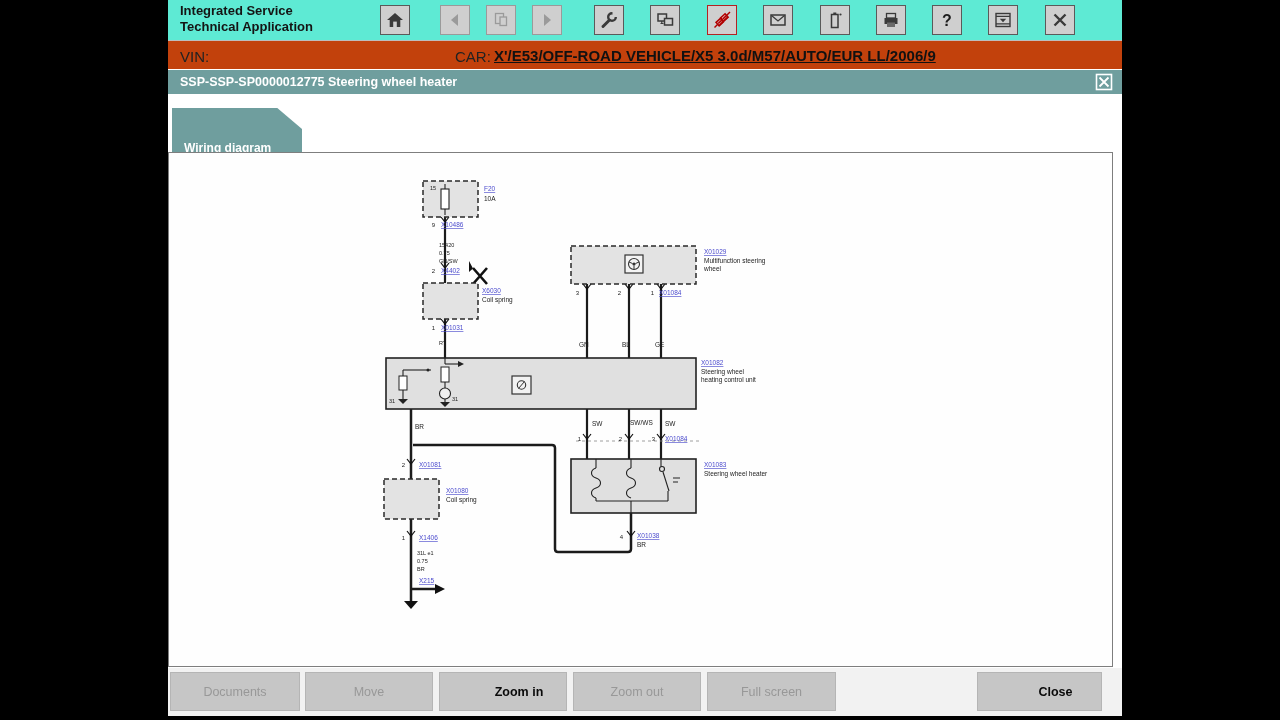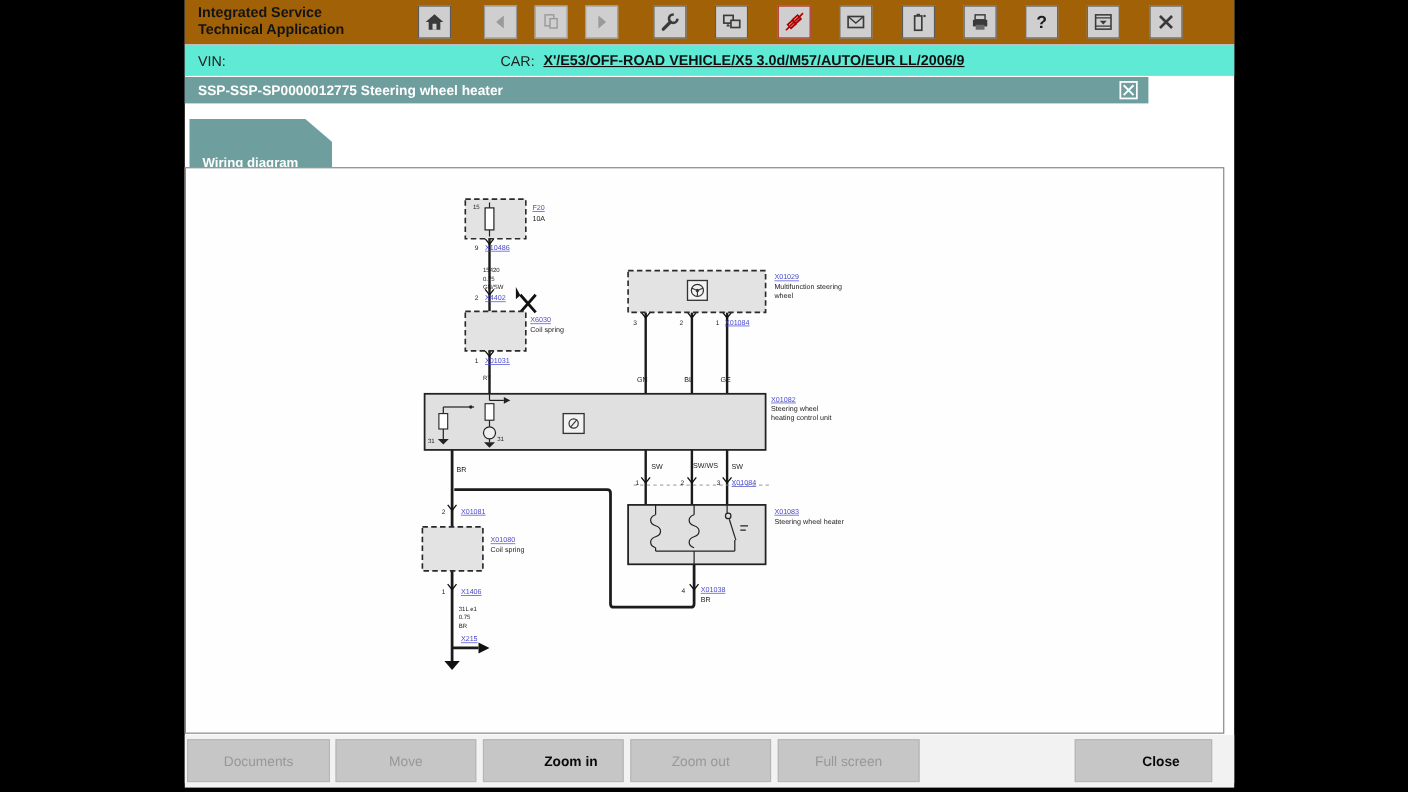--- a/index.html
+++ b/index.html
@@ -1,32 +1,32 @@
 <!DOCTYPE html>
 <html><head>
 <meta charset="utf-8">
 <style>
   html,body{margin:0;padding:0;background:#000;width:1280px;height:720px;overflow:hidden;
     font-family:"Liberation Sans", sans-serif;}
   .stage{position:relative;width:1280px;height:720px;background:#000;}
   .app{position:absolute;left:168px;top:0;width:954px;height:712px;background:#fff;}
   
-  .topbar{position:absolute;left:0;top:0;width:954px;height:40px;background:#a16207;border-bottom:1px solid #bdbdbd;}
+  .topbar{position:absolute;left:0;top:0;width:954px;height:40px;background:#5eead4;border-bottom:1px solid #bdbdbd;}
   .app-title{position:absolute;left:12px;top:3px;font-size:13px;font-weight:bold;color:#141414;line-height:16px;}
   .tbtn{position:absolute;top:5px;width:30px;height:30px;background:#cfcfcf;border:1px solid #5a5a5a;
     display:flex;align-items:center;justify-content:center;box-sizing:border-box;}
   .tbtn.dis{border-color:#9a9a9a;}
   .tbtn.red{border-color:#b22222;}
   
-  .vinrow{position:absolute;left:0;top:41px;width:954px;height:28px;background:#5eead4;font-size:13px;color:#222;}
+  .vinrow{position:absolute;left:0;top:41px;width:954px;height:28px;background:#c2410c;font-size:15px;color:#222;}
   .vinlabel{position:absolute;left:12px;top:7px;}
   .carlabel{position:absolute;left:287px;top:7px;}
   .carvalue{position:absolute;left:326px;top:6px;font-weight:bold;text-decoration:underline;color:#111;white-space:nowrap;}
   
-  .docbar{position:absolute;left:0;top:70px;width:876px;height:24px;background:#6f9e9e;}
+  .docbar{position:absolute;left:0;top:70px;width:954px;height:24px;background:#6f9e9e;}
   .doctitle{position:absolute;left:12px;top:5px;color:#fff;font-size:12.5px;font-weight:bold;}
   .docclose{position:absolute;right:9px;top:3px;width:18px;height:18px;cursor:pointer;}
   
   .tab{position:absolute;left:4px;top:108px;width:130px;height:44px;background:#6f9e9e;
     clip-path:polygon(0 0,81% 0,100% 48%,100% 100%,0 100%);}
   .tablabel{position:absolute;left:12px;top:14px;color:#fff;font-size:12px;font-weight:bold;margin-top:19px;}
   
   .panel{position:absolute;left:0;top:152px;width:943px;height:513px;background:#fefefe;border:1px solid #7e7e7e;}
   
   .footer{position:absolute;left:0;top:668px;width:954px;height:48px;background:#f2f2f2;}

